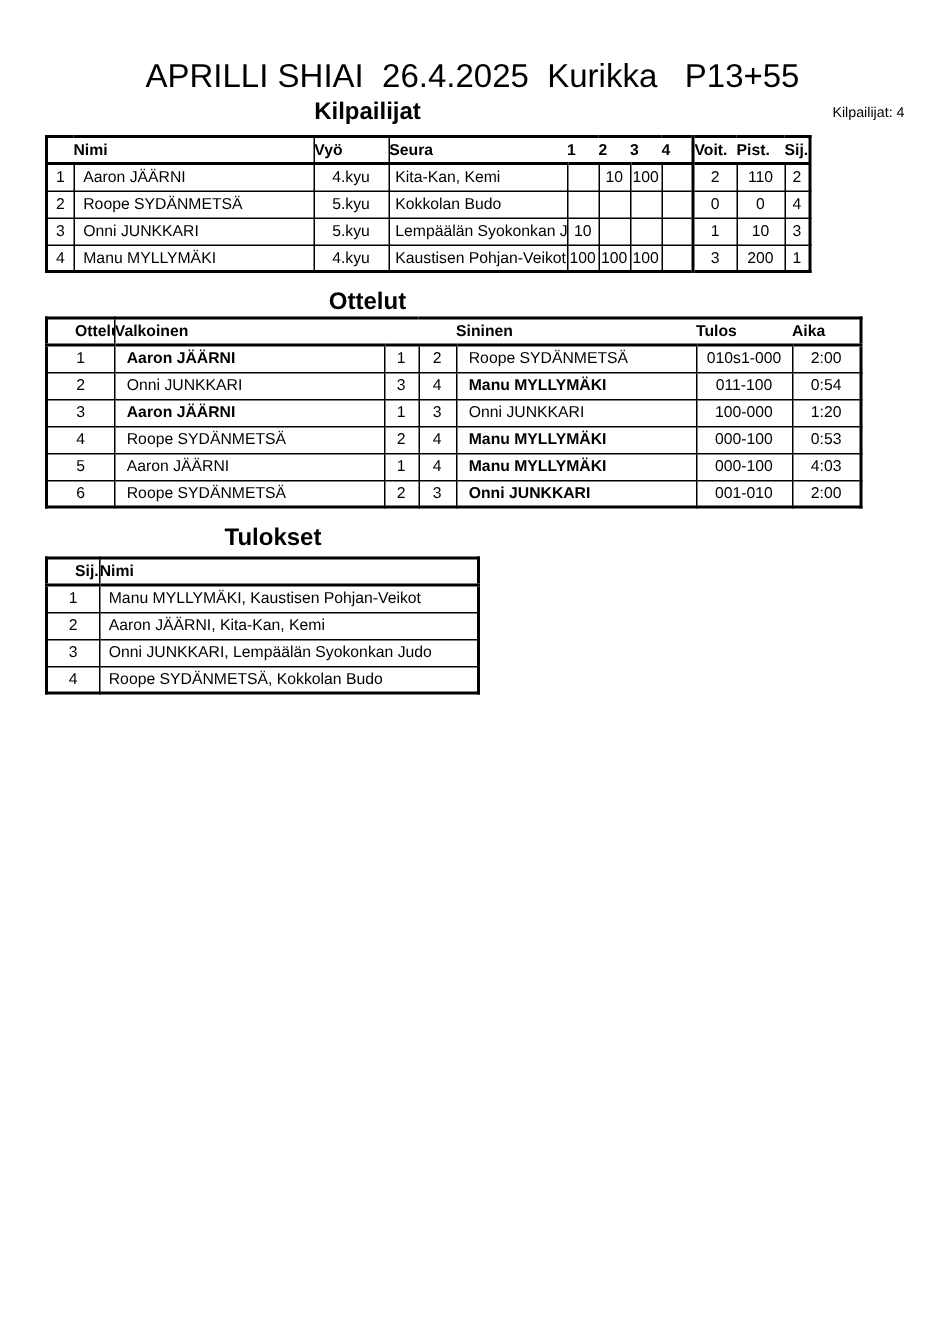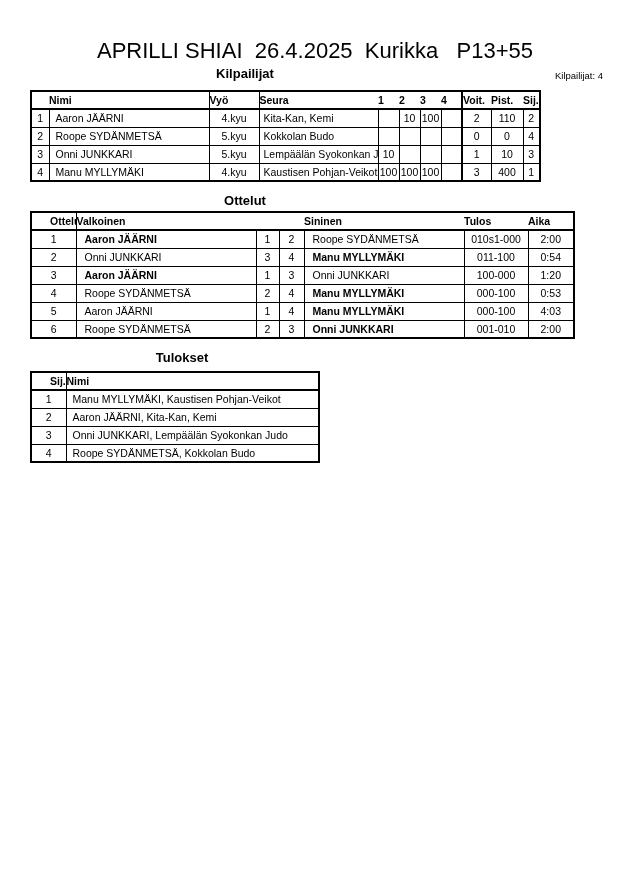--- a/index.html
+++ b/index.html
@@ -7,21 +7,21 @@
   body {
     width:630px; height:891px; position:relative;
     font-family:"Liberation Sans", sans-serif; color:#000;
   }
   .title {
     position:absolute; top:38px; left:0; width:630px;
     text-align:center; font-weight:normal; font-size:22px;
     white-space:pre; letter-spacing:0;
   }
   .section-heading {
-    position:absolute; font-weight:bold; font-size:13px; text-align:center;
+    position:absolute; font-weight:bold; font-size:16px; text-align:center;
   }
   #h-kilpailijat { top:66px; left:30px; width:430px; }
   #h-ottelut    { top:193px; left:30px; width:430px; }
   #h-tulokset   { top:350px; left:30px; width:304px; }
   .count {
     position:absolute; top:70px; left:400px; width:203px;
     text-align:right; font-size:9.5px;
   }
   table {
     position:absolute; border-collapse:collapse; table-layout:fixed;
@@ -130,21 +130,21 @@
   <tr>
     <td>4</td>
     <td class="l pl6">Manu MYLLYMÄKI</td>
     <td>4.kyu</td>
     <td class="l pl4">Kaustisen Pohjan-Veikot</td>
     <td>100</td>
     <td>100</td>
     <td>100</td>
     <td></td>
     <td class="thick-l">3</td>
-    <td>400</td>
+    <td>200</td>
     <td>1</td>
   </tr>
 </tbody>
 </table>
 
 <div class="section-heading" id="h-ottelut">Ottelut</div>
 
 <table id="t-matches">
   <colgroup>
     <col style="width:45px">

